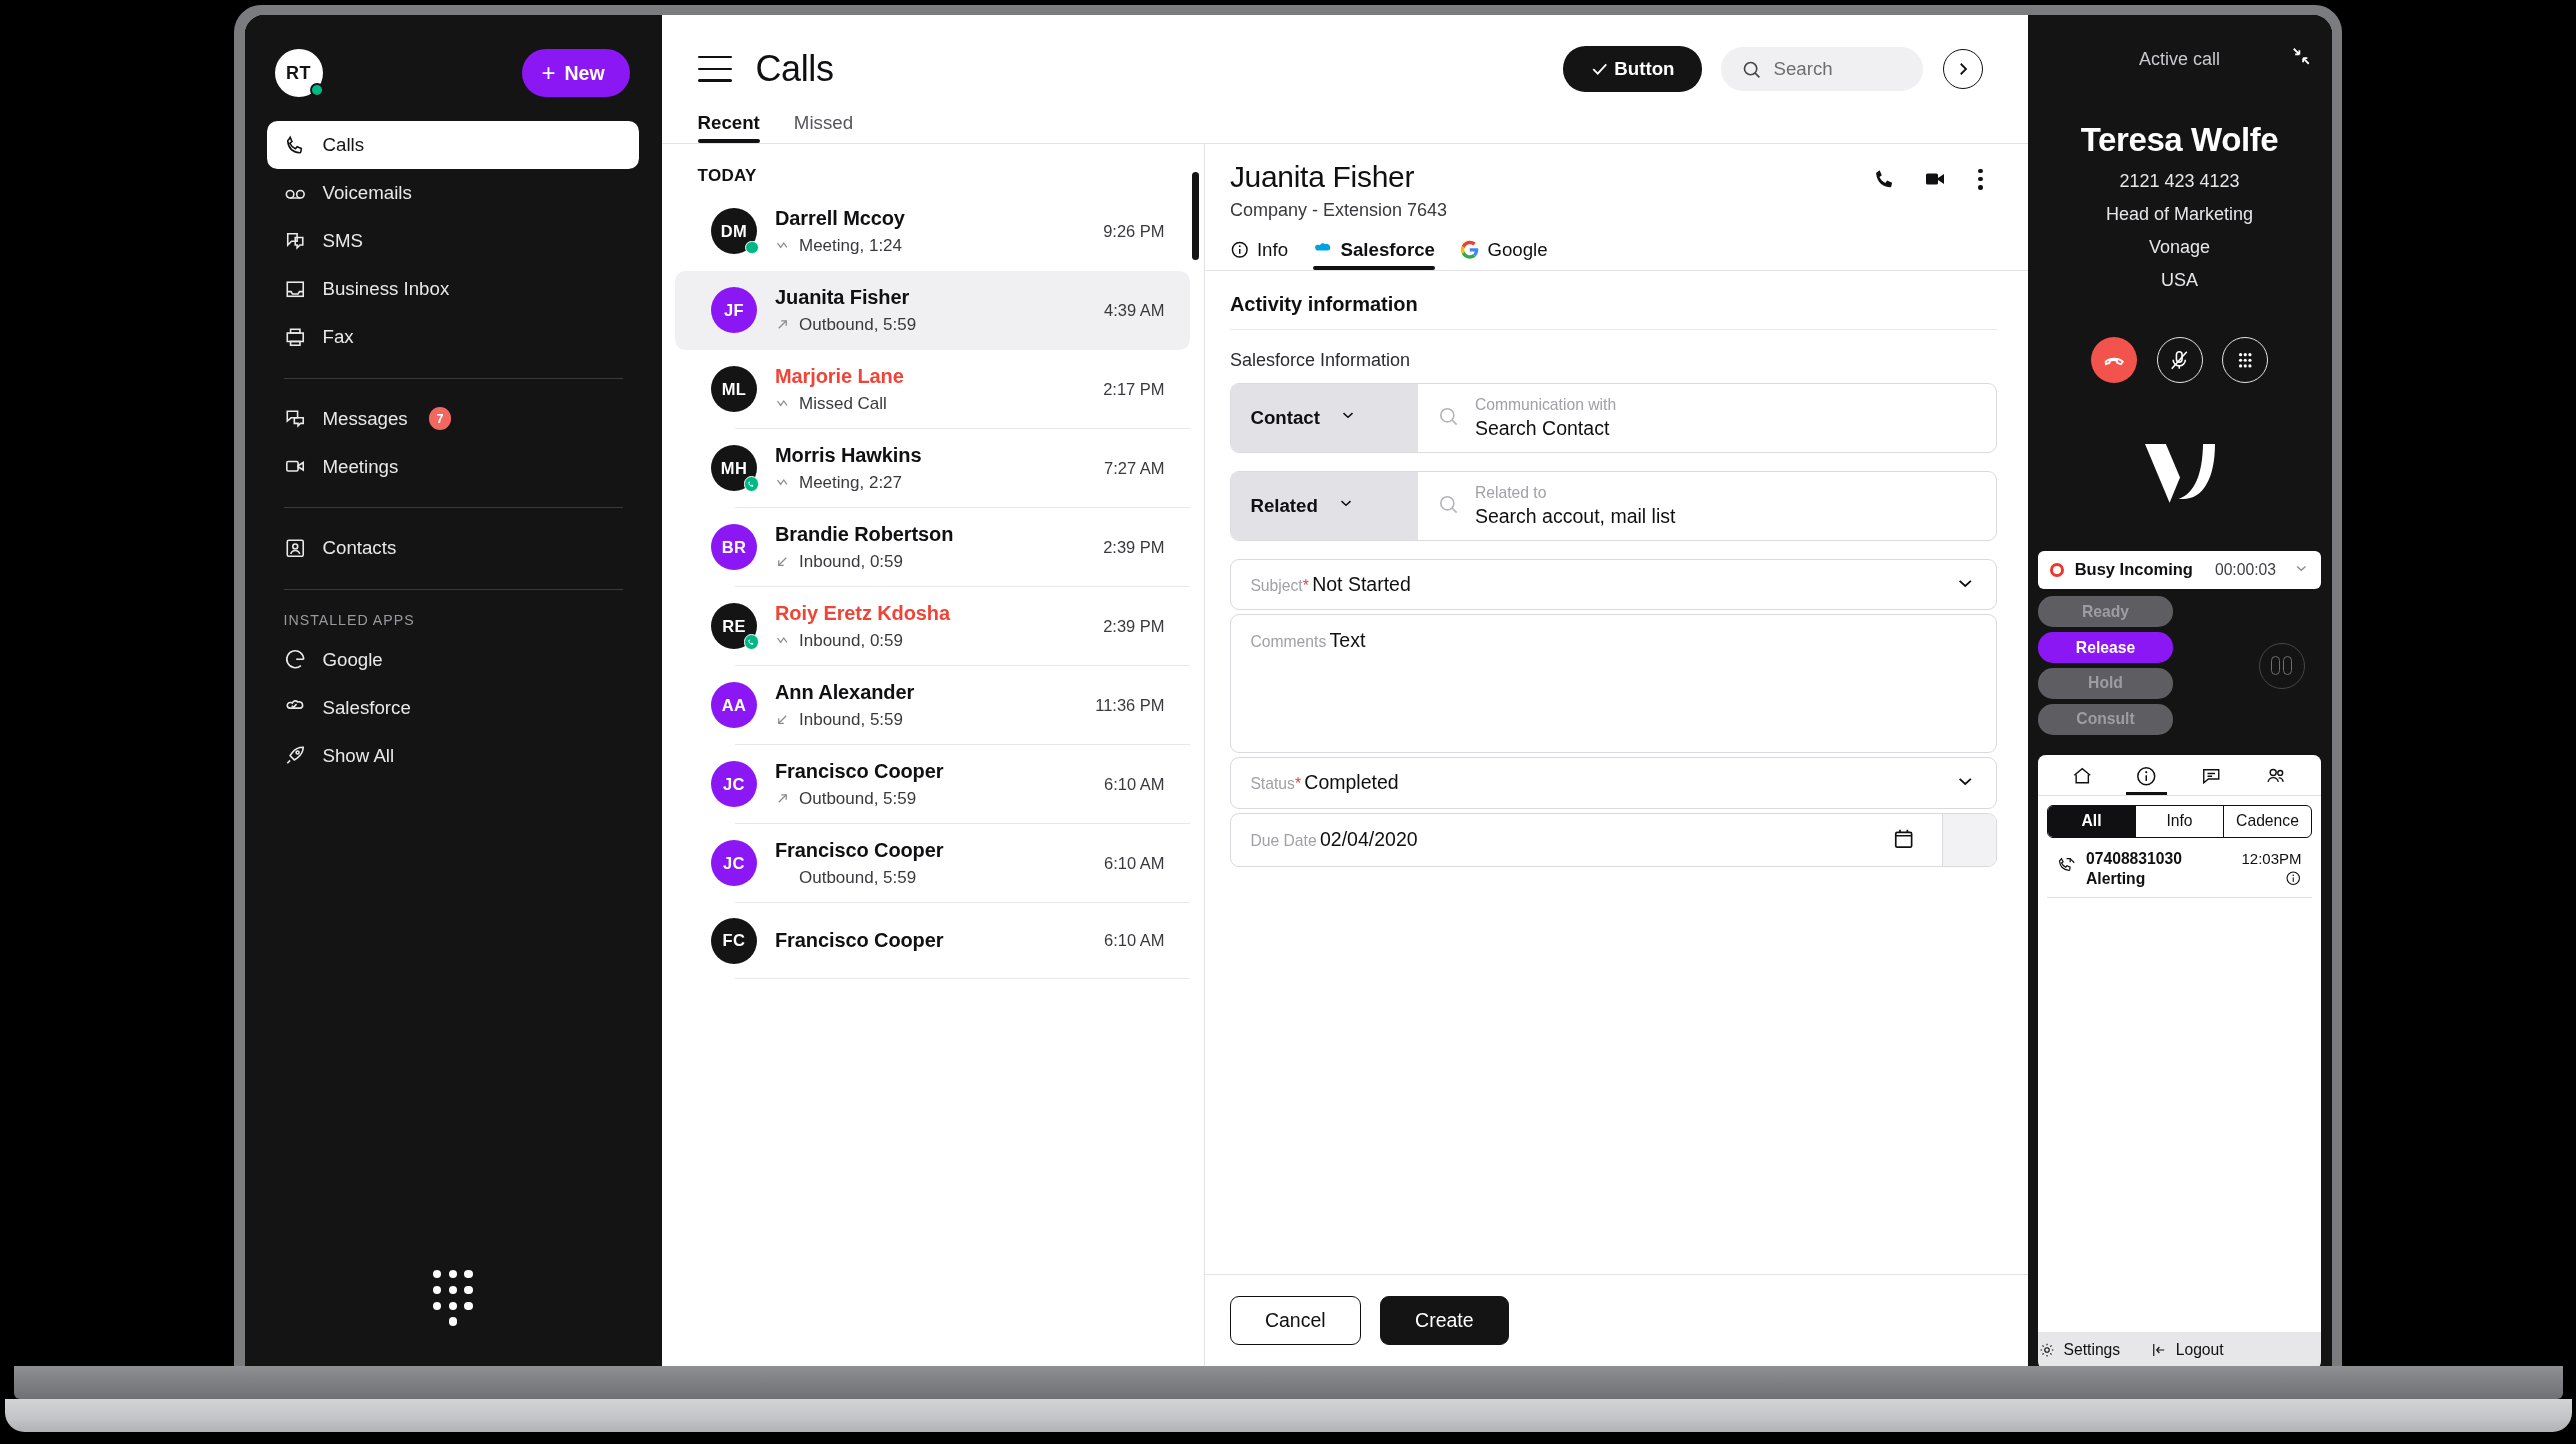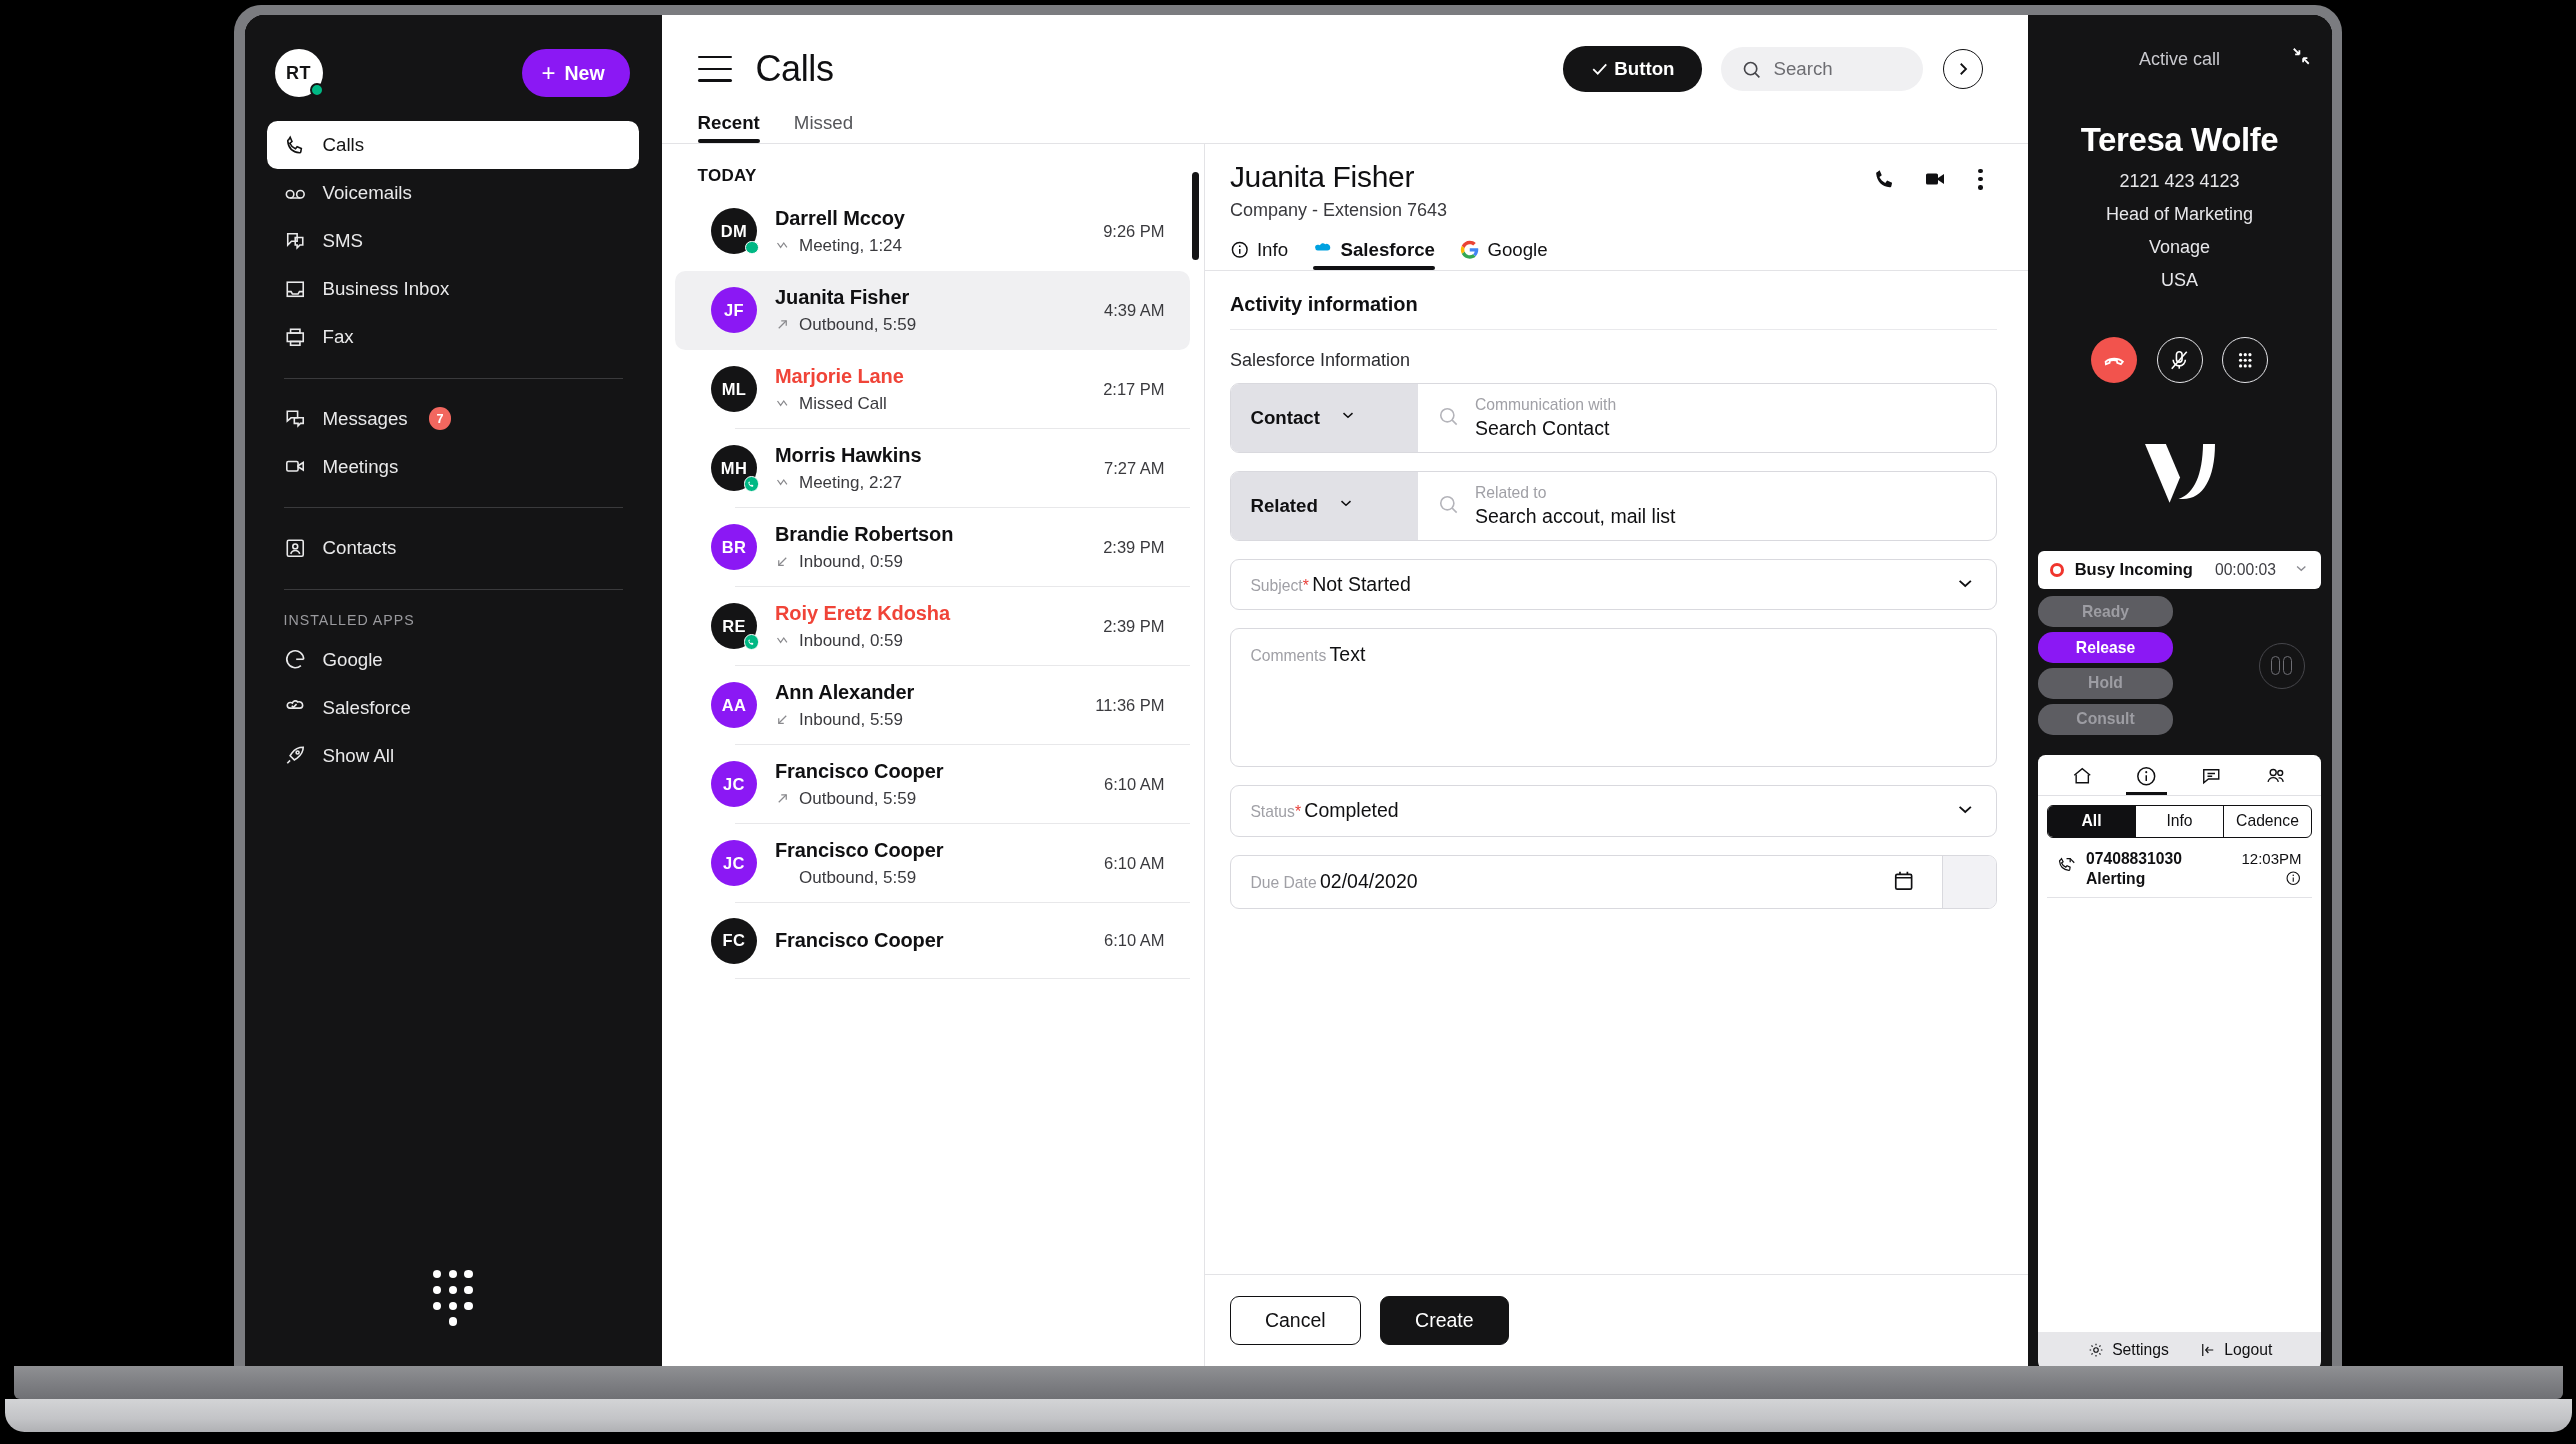--- a/index.html
+++ b/index.html
@@ -266,21 +266,21 @@
   }
   .combo .picker .chev { color:#101012; }
   .combo .sfield { flex:1 1 auto; display:flex; align-items:center; gap: 15px; padding: 12px 19.5px; cursor:text;}
   .combo .sfield .mag { color:#9a9aa0; flex:0 0 auto; }
   .combo .sfield .stack { display:flex; flex-direction:column; }
   .fl { font-size: 15.7px; color:#a0a0a6; }
   .fv { font-size: 19.5px; color:#101012; margin-top: 3px; }
 
   .field {
     border: 1.1px solid #d9d9de; border-radius: 9px;
-    padding: 12px 19.5px; margin-bottom: 18px; background:#fff;
+    padding: 12px 19.5px; margin-bottom: 4px; background:#fff;
     display:flex; align-items:center;
   }
   .field .stack { flex:1 1 auto; }
   .field .req { color:#e8403a; }
   .field .chev-big { color:#101012; padding-left: 13.5px; }
   .field.textarea { height: 139px; align-items:flex-start; padding-top: 13.5px; }
   .field.date { padding: 0; overflow:hidden; }
   .field.date .inner { flex:1 1 auto; display:flex; align-items:center; padding: 12px 19.5px; }
   .field.date .cal { color:#101012; padding-right: 6px; }
   .field.date .spacer { width: 54px; align-self:stretch; background:#f2f2f5; border-left:1.1px solid #d9d9de; }
@@ -379,21 +379,21 @@
   }
   .cti-call-row .ph { padding-top: 4.5px; color:#101012; }
   .cti-call-row .body { flex:1 1 auto; }
   .cti-call-row .num { font-size: 15.7px; font-weight:700; }
   .cti-call-row .state { font-size: 15.7px; font-weight:700; margin-top: 1.5px; }
   .cti-call-row .right { text-align:right; }
   .cti-call-row .time { font-size: 15px; }
   .cti-call-row .info { margin-top: 3px; display:flex; justify-content:flex-end; }
   .cti-footer {
     margin-top:auto; background:#e7e7ea;
-    display:flex; align-items:center; justify-content:center; gap: 30px;
+    display:flex; align-items:center; justify-content:flex-start; gap: 30px;
     padding: 9.7px 0 11.2px 0;
   }
   .cti-footer .fi { display:flex; align-items:center; gap:7.5px; font-size: 15.7px; cursor:pointer; }
 </style>
 </head>
 <body>
 
 <div class="stage">
 
   <div class="laptop-lid">

